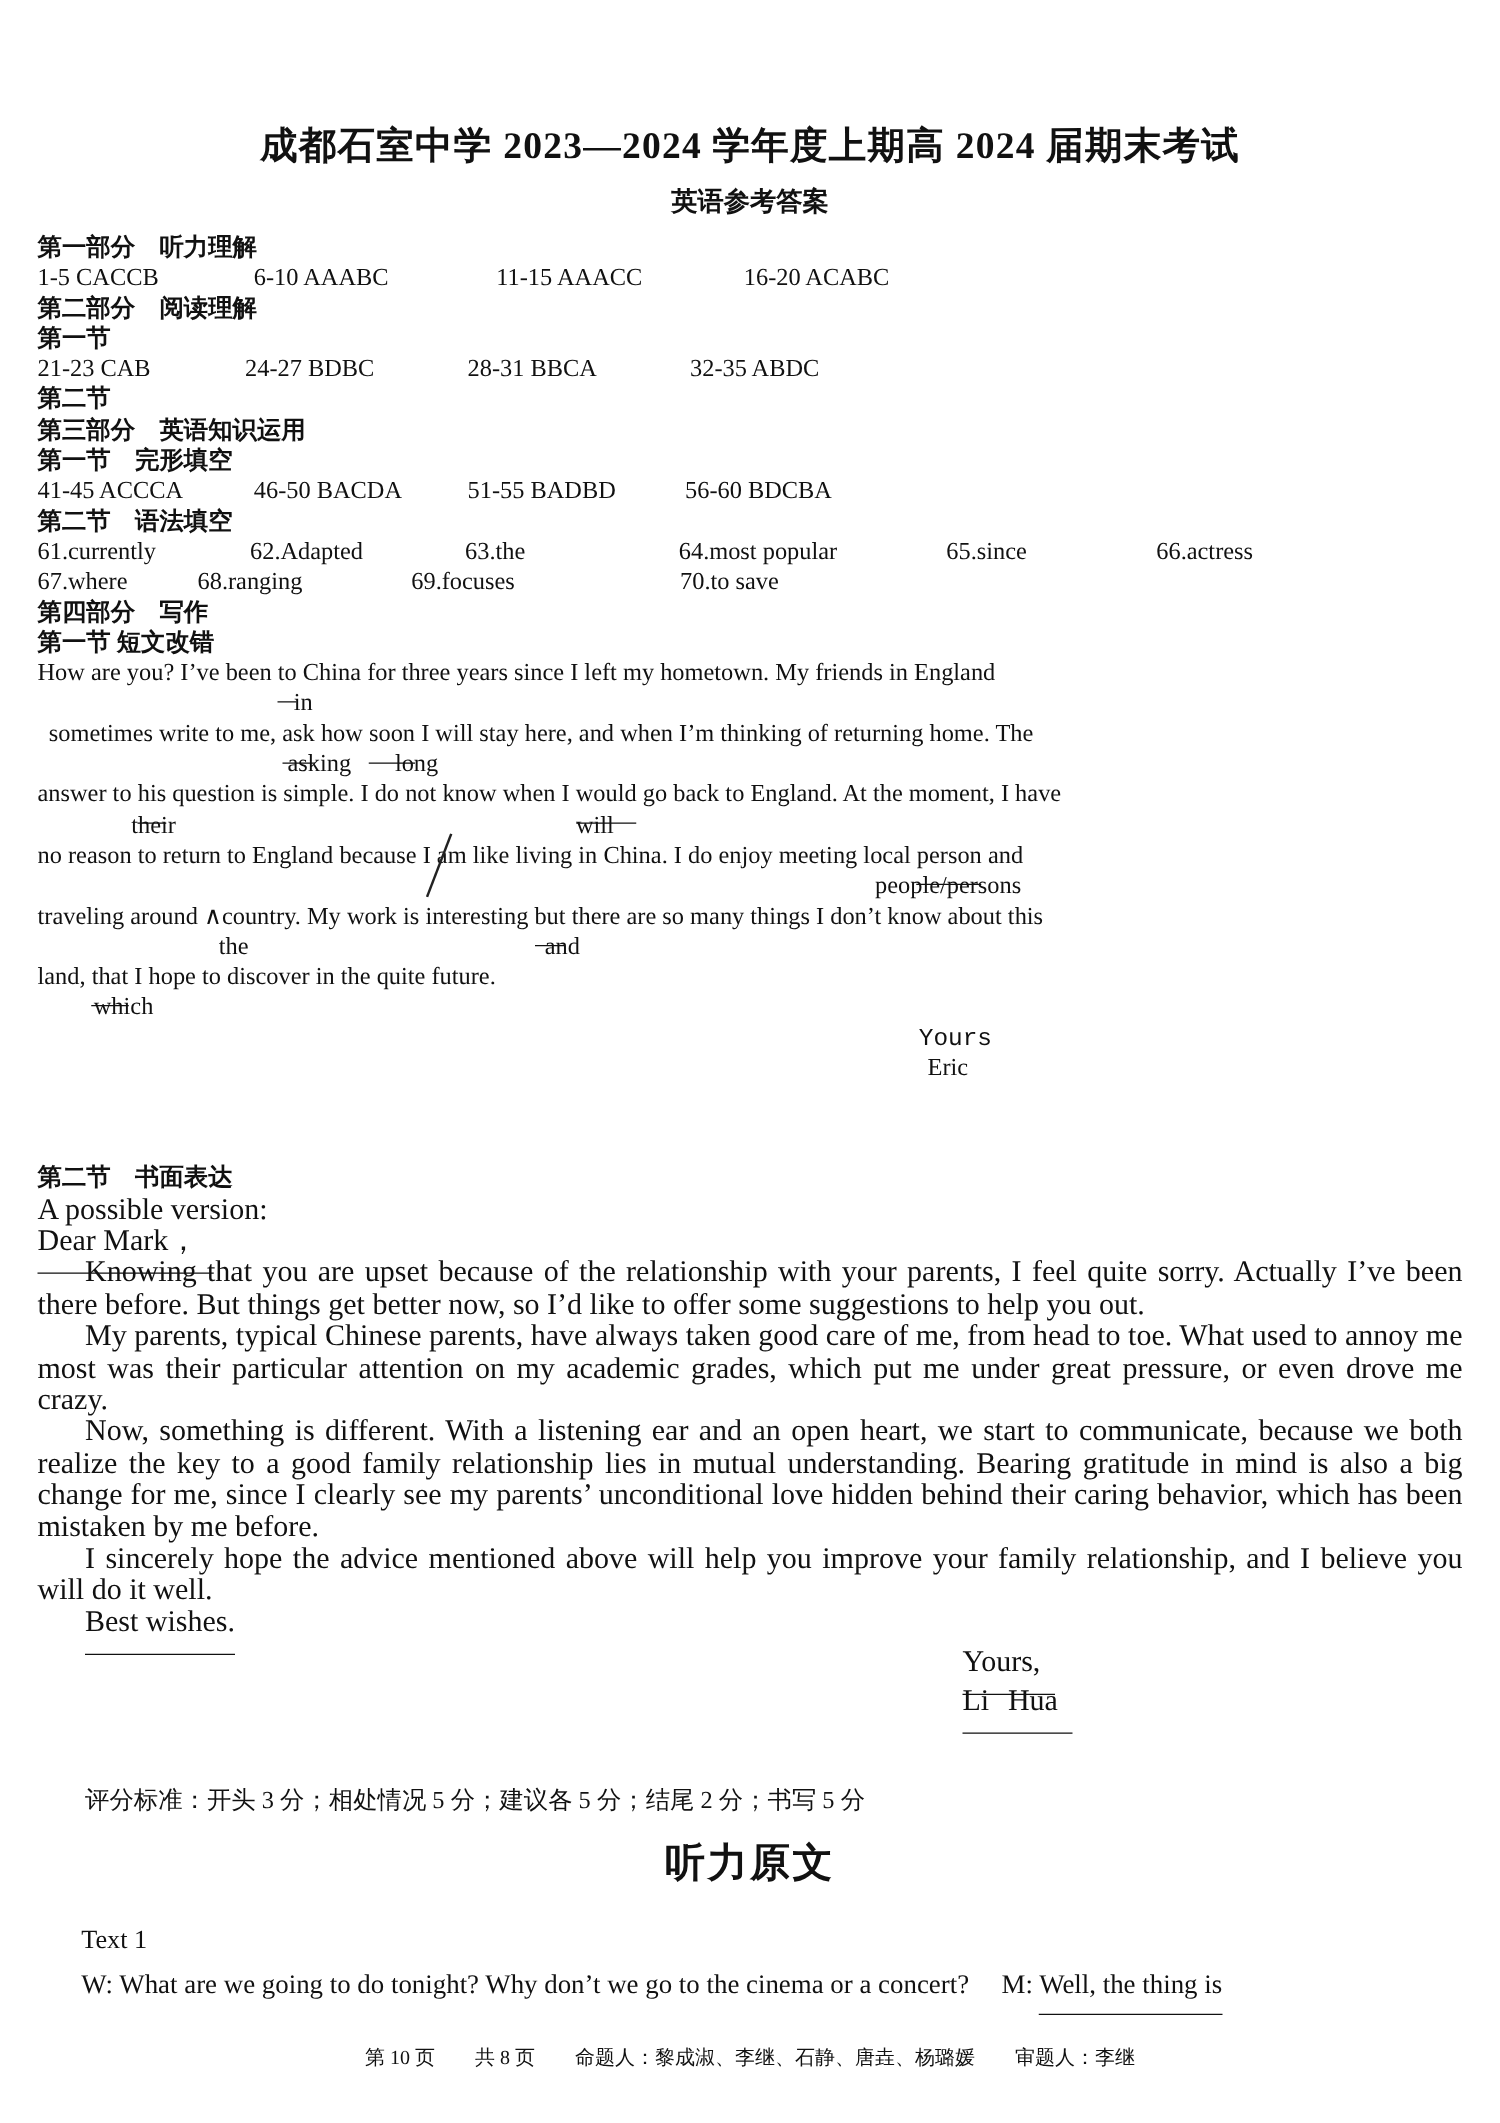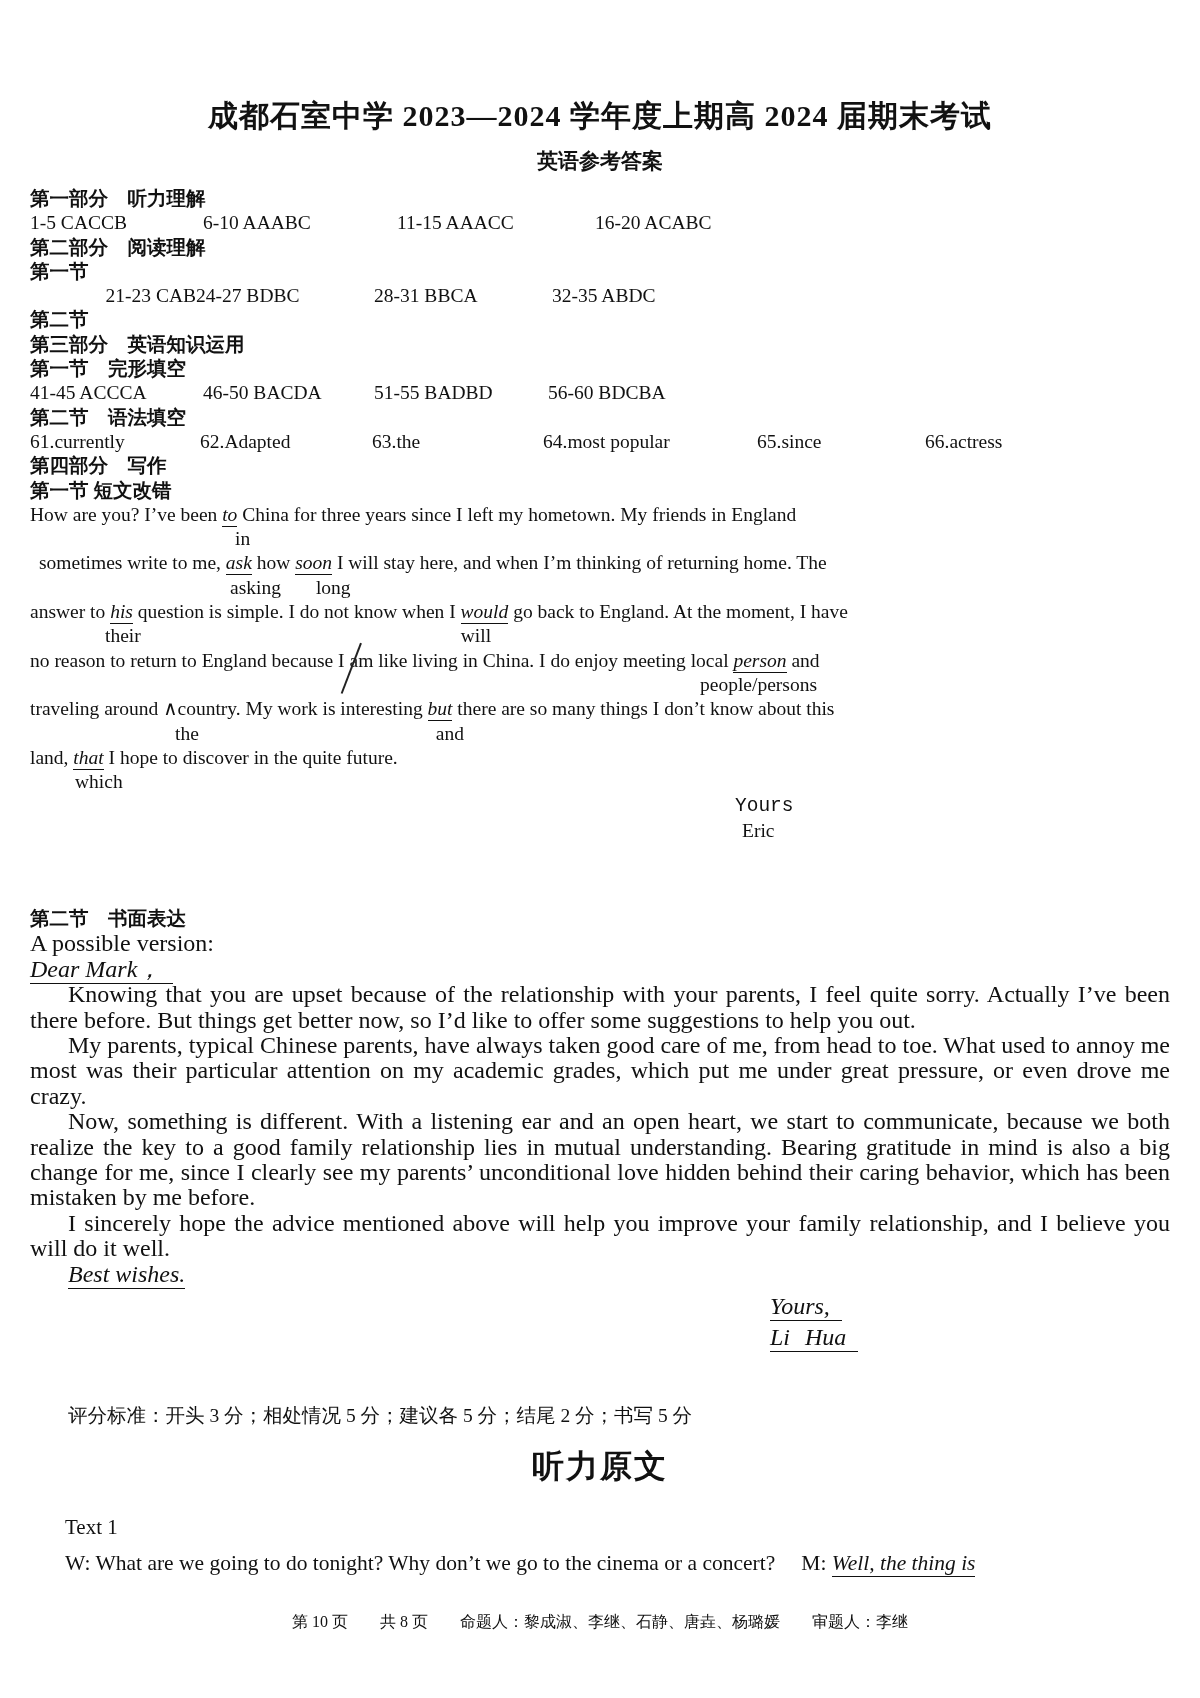--- a/index.html
+++ b/index.html
@@ -13,35 +13,35 @@
   .content{padding:96px 30px 0 30px;}
   .title{font-size:30px;font-weight:bold;text-align:center;margin:0 0 10px 0;letter-spacing:1px;}
   .subtitle{font-size:21px;font-weight:bold;text-align:center;margin:0 0 12px 0;}
   .ln{font-size:19.5px;line-height:24.3px;white-space:nowrap;}
   .hd{font-weight:bold;}
   .row{display:flex;}
   .row span{display:block;}
   .r-listen span:nth-child(1){width:173px;}
   .r-listen span:nth-child(2){width:194px;}
   .r-listen span:nth-child(3){width:198px;}
-  .r-read span:nth-child(1){width:166px;text-align:right;}
+  .r-read span:nth-child(1){width:166px;}
   .r-read span:nth-child(2){width:178px;}
   .r-read span:nth-child(3){width:178px;}
   .r-cloze span:nth-child(1){width:173px;}
   .r-cloze span:nth-child(2){width:171px;}
   .r-cloze span:nth-child(3){width:174px;}
   .r-g1 span:nth-child(1){width:170px;}
   .r-g1 span:nth-child(2){width:172px;}
   .r-g1 span:nth-child(3){width:171px;}
   .r-g1 span:nth-child(4){width:214px;}
   .r-g1 span:nth-child(5){width:168px;}
   .r-g2 span:nth-child(1){width:128px;}
   .r-g2 span:nth-child(2){width:171px;}
   .r-g2 span:nth-child(3){width:215px;}
-  .u{border-bottom:1.6px solid #111;padding-bottom:1px;font-style:italic;}
+  .u{border-bottom:1.6px solid #111;padding-bottom:12px;}
   .ec .ln span{display:inline;}
   .ind8{padding-left:9px;}
   .fix{display:inline-block;}
   .f-in{margin-left:205px;}
   .f-asking{margin-left:200px;}
   .f-long{margin-left:35px;}
   .f-their{margin-left:75px;}
   .f-will{margin-left:320px;}
   .f-people{margin-left:670px;}
   .f-the{margin-left:145px;}
@@ -108,20 +108,26 @@
     </div>
     <div class="ln hd">第二节　语法填空</div>
     <div class="ln row r-g1">
       <span>61.currently</span>
       <span>62.Adapted</span>
       <span>63.the</span>
       <span>64.most popular</span>
       <span>65.since</span>
       <span>66.actress</span>
     </div>
+    <div class="ln row r-g2">
+      <span>67.where</span>
+      <span>68.ranging</span>
+      <span>69.focuses</span>
+      <span>70.to save</span>
+    </div>
 
     <div class="ln hd">第四部分　写作</div>
     <div class="ln hd">第一节 短文改错</div>
 
     <div class="ec">
 
       <div class="ln"><span>How are you? I’ve been </span><span class="u">to</span><span> China for three years since I left my hometown. My friends in England</span></div>
       <div class="ln"><span class="fix f-in">in</span></div>
 
       <div class="ln ind8"><span>sometimes write to me, </span><span class="u">ask</span><span> how </span><span class="u">soon</span><span> I will stay here, and when I’m thinking of returning home. The</span></div>

